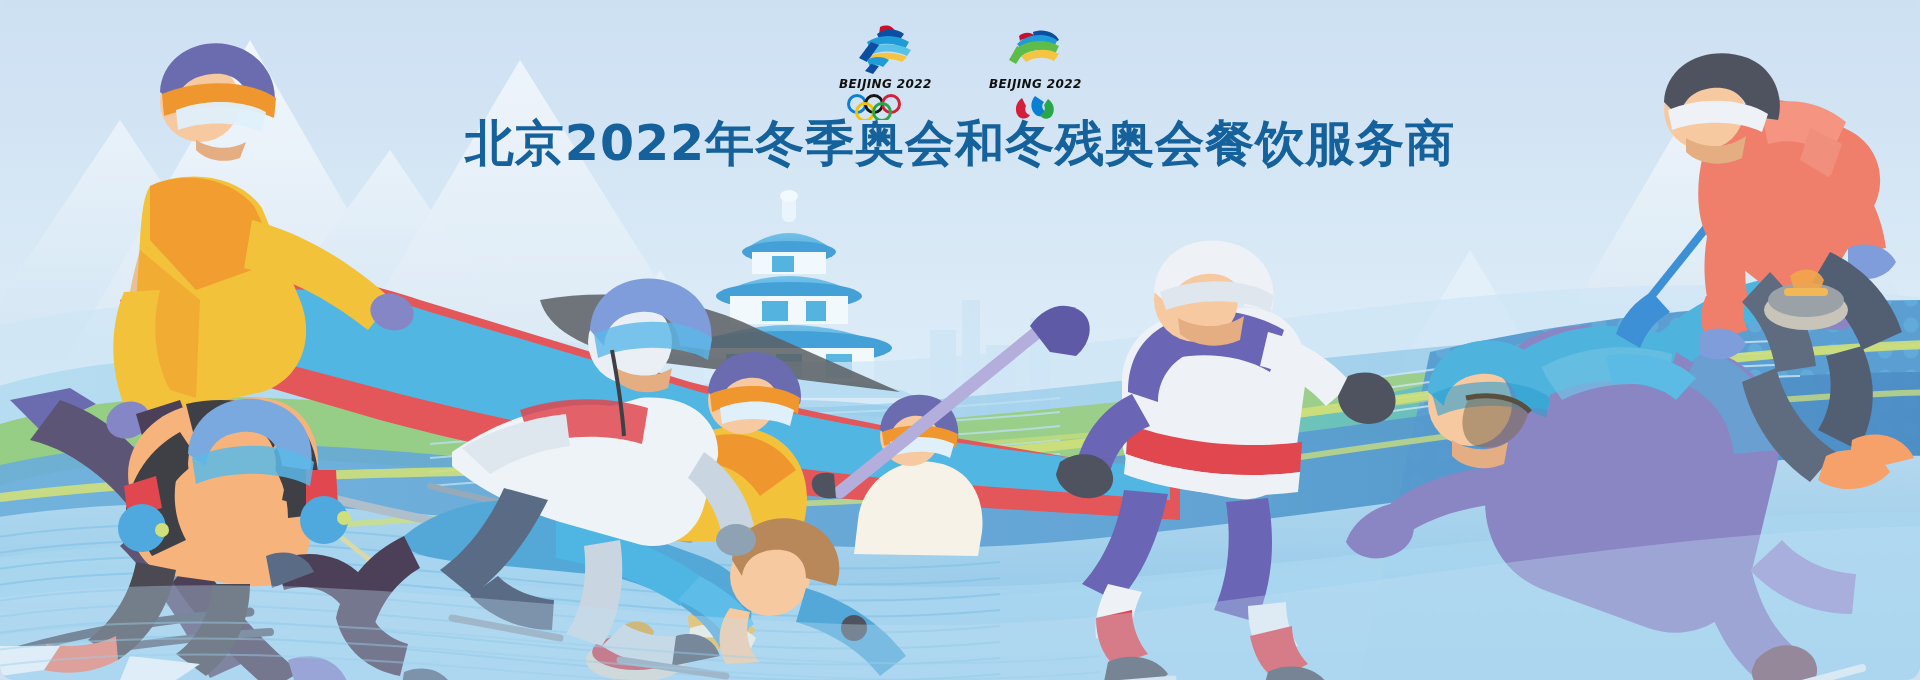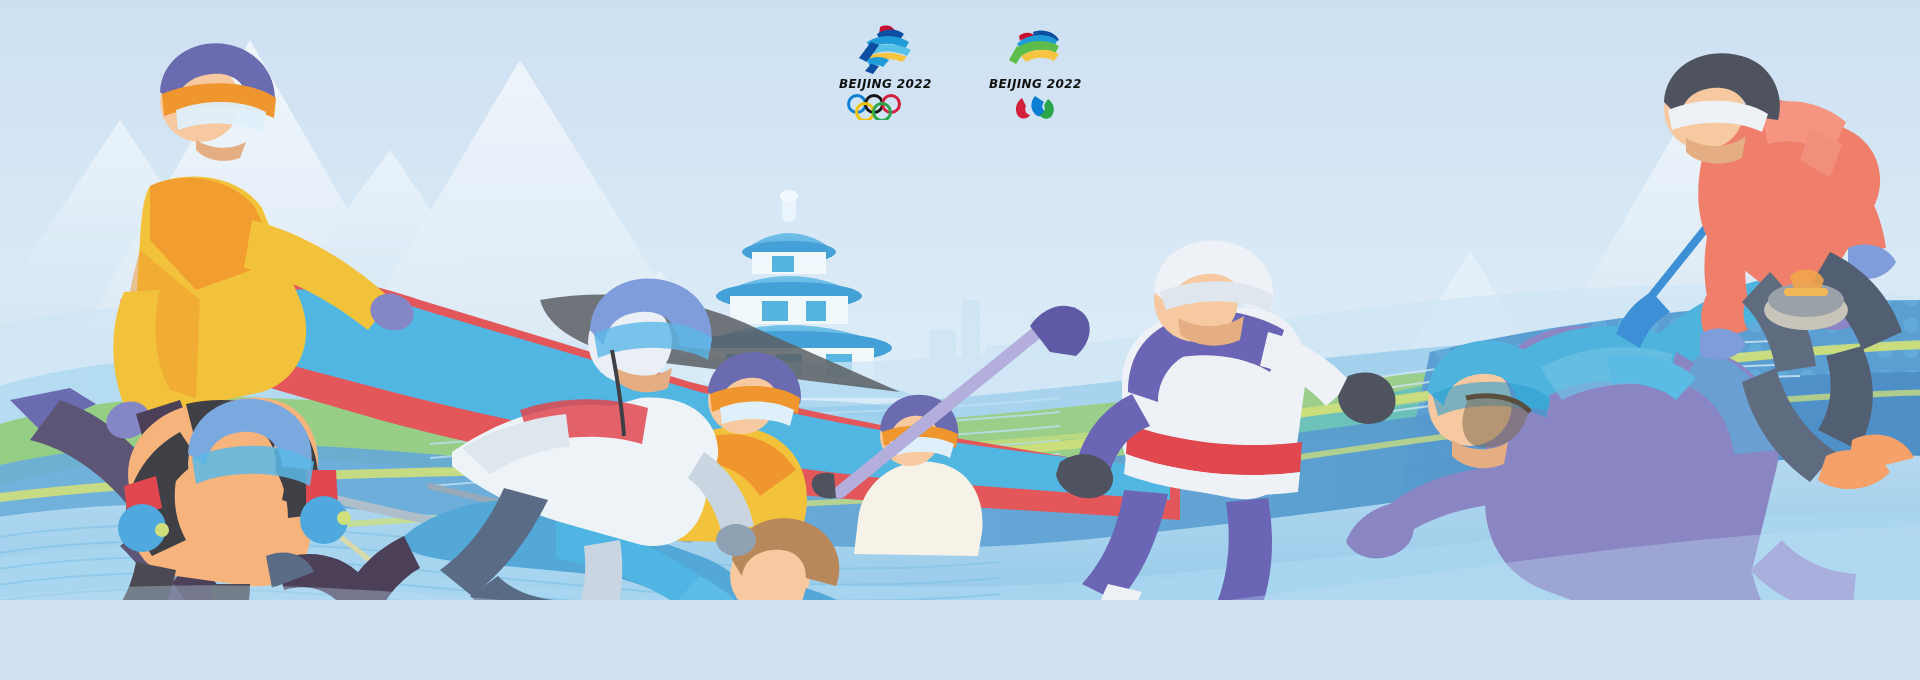--- a/index.html
+++ b/index.html
@@ -4,23 +4,24 @@
 <title>Beijing 2022 Banner</title>
 <style>
   * { margin:0; padding:0; box-sizing:border-box; }
   html,body{ background:#cfe0f0; }
   body{
     font-family:"Liberation Sans","DejaVu Sans",sans-serif;
   }
   #banner{
     position:relative;
     width:1920px;
-    height:600px;
+    height:680px;
     overflow:hidden;
     background:linear-gradient(180deg,#cde0f2 0%,#d7e7f5 38%,#dceaf7 60%,#cfe3f4 100%);
+    border-radius:14px;
   }
   #scene{ position:absolute; inset:0; }
   #scene svg{ display:block; width:1920px; height:680px; }
 
   
   #logos{
     position:absolute; left:0; right:0; top:22px;
     display:flex; justify-content:center; align-items:flex-start; gap:44px;
     z-index:40;
   }
@@ -490,14 +491,15 @@
       <div class="wordmark">BEIJING 2022</div>
       <svg class="marks" viewBox="0 0 86 26">
         <path d="M30 4 C 24 8 22 16 26 22 C 30 26 36 25 38 21 C 34 20 32 16 34 12 Z" fill="#d31f3c"></path>
         <path d="M43 2 C 38 8 38 16 44 21 C 48 24 53 22 54 18 C 50 16 49 11 52 8 Z" fill="#0b7fd4"></path>
         <path d="M56 5 C 62 9 64 17 59 23 C 55 26 50 25 48 21 C 52 19 54 15 52 11 Z" fill="#2aa64a"></path>
       </svg>
     </div>
 
   </div>
 
+  <h1 id="title">北京2022年冬季奥会和冬残奥会餐饮服务商</h1>
 
 </div>
 
 </body></html>

